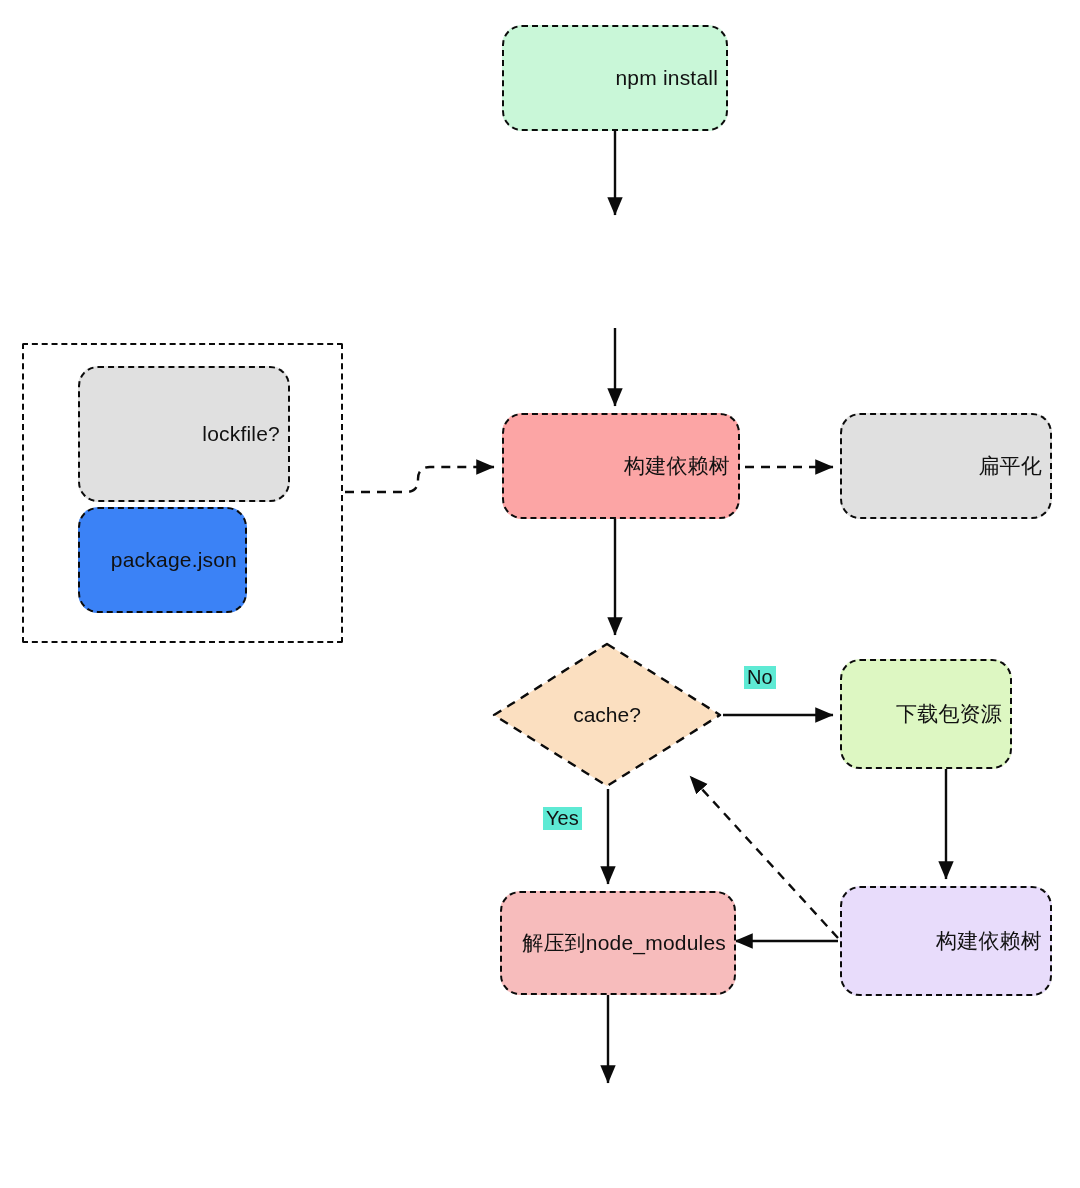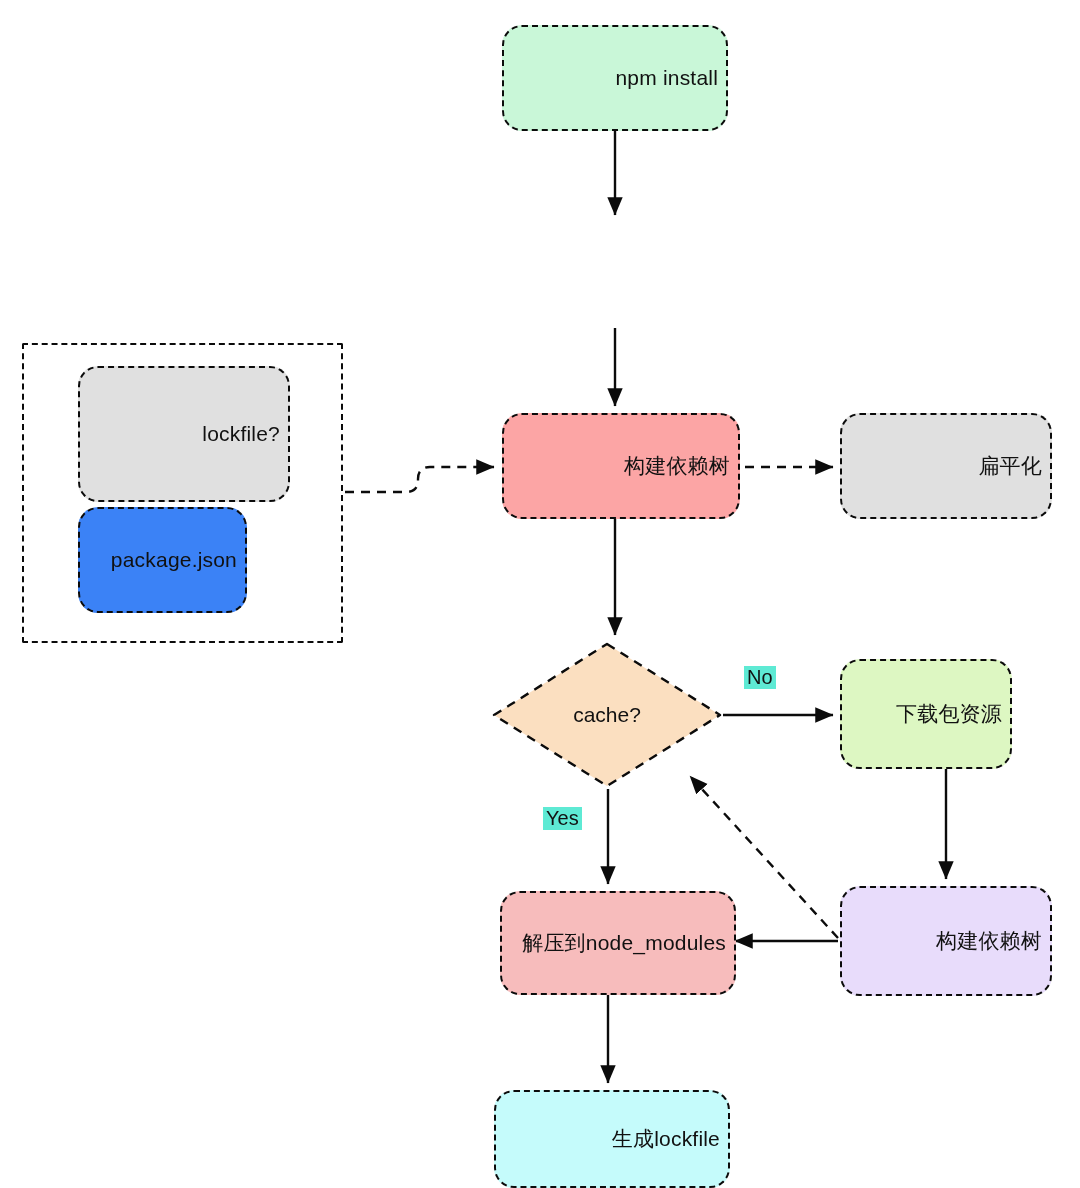--- a/index.html
+++ b/index.html
@@ -155,21 +155,18 @@
   </div>
 
   <div class="node" style="left:840px; top:886px; width:212px; height:110px; background:#e8dcfb;">
     <span>构建依赖树</span>
   </div>
 
   <div class="node" style="left:492px; top:891px; width:236px; height:104px; background:#f7bcbc;margin-left:8px;">
     <span>解压到node_modules</span>
   </div>
 
-  <div class="node" style="left:494px; top:1090px; width:236px; height:98px; background:#c5fbfb;">
-    <span>生成lockfile</span>
-  </div>
 
   <div class="edge-label" style="left:744px; top:666px;">No</div>
 
   <div class="edge-label" style="left:543px; top:807px;">Yes</div>
 
 </div>
 
 </body></html>

